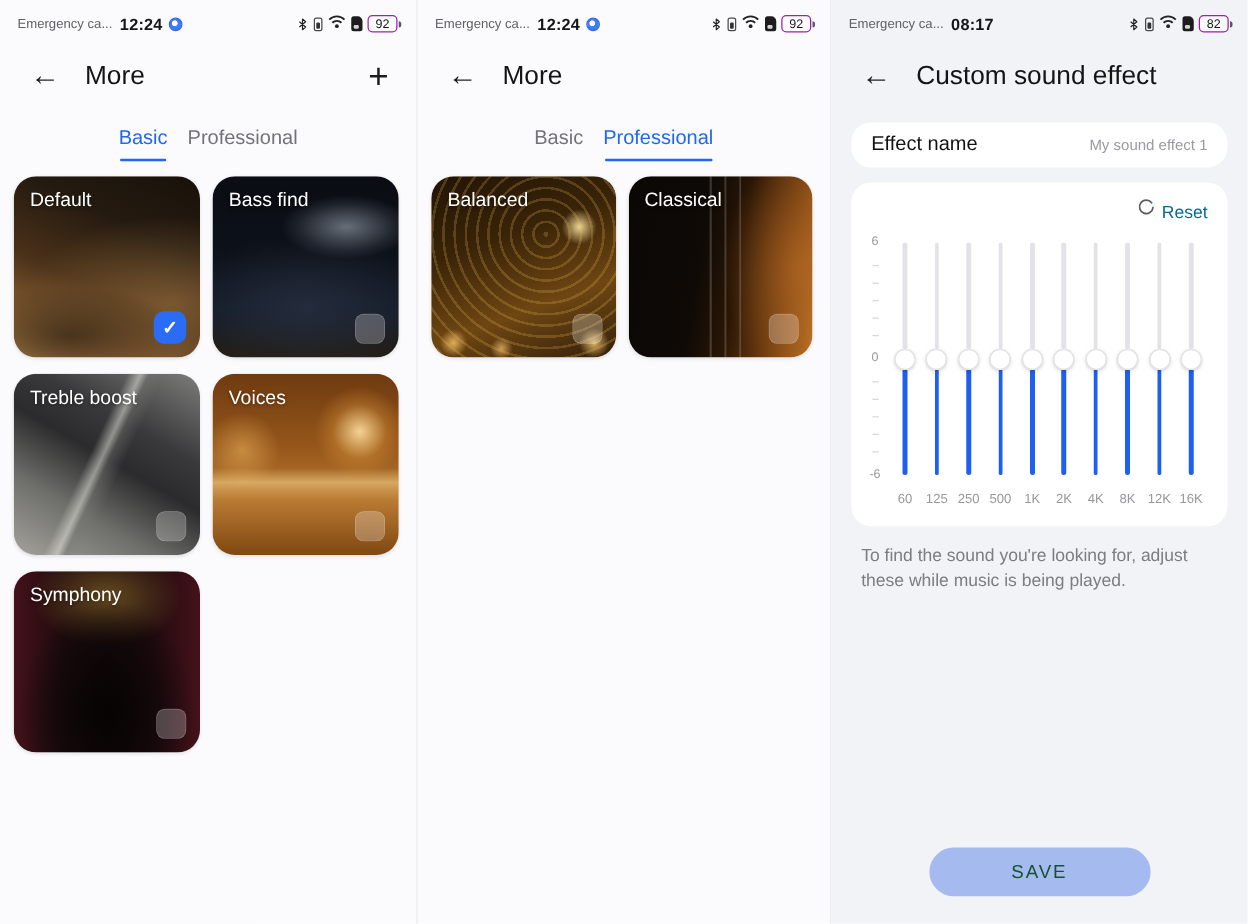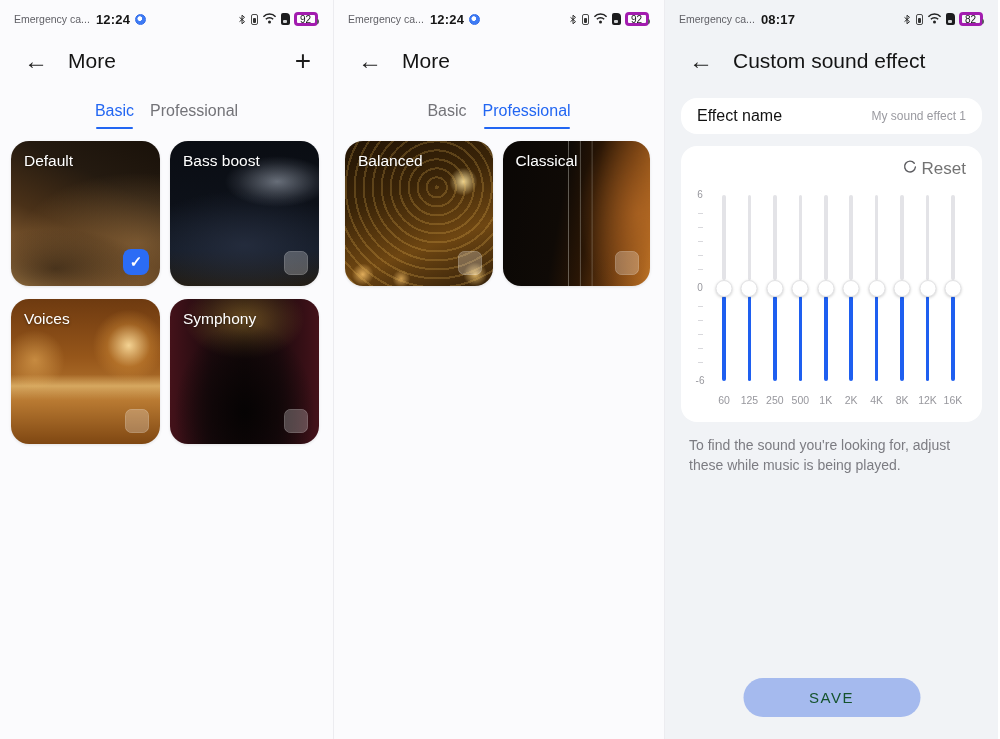--- a/index.html
+++ b/index.html
@@ -17,22 +17,22 @@
   .carrier{ font-size:10.5px; color:#606066; }
   .sb-time{ font-size:13px; font-weight:700; color:#161616; margin-left:6px; letter-spacing:.2px; }
   .sync-dot{ width:11px; height:11px; border-radius:50%; margin-left:5px;
     background:radial-gradient(circle at 42% 40%, #ffffff 0 2px, #3e7bf5 2.6px); border:.5px solid #2f6ae8; }
   .sb-right{ display:flex; align-items:center; gap:4px; }
   .bt-icon{ display:flex; }
   .minibatt{ width:7px; height:11px; border:1px solid #4a4a4a; border-radius:2px; position:relative; }
   .minibatt::before{ content:""; position:absolute; left:1px; right:1px; bottom:1px; height:55%; background:#333; border-radius:1px; }
   .sim{ width:9px; height:12px; background:#1c1c1e; border-radius:2px 4px 2px 2px; position:relative; }
   .sim::after{ content:""; position:absolute; left:2px; bottom:2px; width:4px; height:3px; border-radius:1px; background:#f1f3f6; opacity:.85; }
-  .battpill{ height:14px; min-width:24px; border:3px solid #a21caf; border-radius:4px; font-size:10px; color:#161616;
-    display:flex; align-items:center; justify-content:flex-start; padding:0 3px; position:relative; margin-right:3px; background:rgba(255,255,255,.5); }
+  .battpill{ height:14px; min-width:24px; border:1px solid #a21caf; border-radius:4px; font-size:10px; color:#161616;
+    display:flex; align-items:center; justify-content:center; padding:0 3px; position:relative; margin-right:3px; background:rgba(255,255,255,.5); }
   .battpill::after{ content:""; position:absolute; right:-3.5px; top:4px; width:2px; height:5px; background:#5a5a5e; border-radius:0 2px 2px 0; }
 
   
   .appbar{ height:56px; display:flex; align-items:center; padding:6px 22px 0 24px; }
   .back{ font-size:24px; color:#1c1c1c; line-height:1; cursor:pointer; }
   .appbar-title{ font-size:21px; color:#141414; margin-left:20px; font-weight:500; }
   .add{ margin-left:auto; font-size:28px; font-weight:300; color:#1c1c1c; line-height:.9; cursor:pointer; }
 
   
   .tabs{ margin-top:16px; display:flex; justify-content:center; gap:16px; }
@@ -88,21 +88,21 @@
     radial-gradient(ellipse 60px 90px at 92% 50%, rgba(190,110,40,.55), transparent),
     linear-gradient(100deg,#0a0705 0%,#0f0a06 40%,#2a1605 58%,#6e3c10 78%,#a5611d 94%,#bd7526 100%); }
 
   
   .name-card{ margin:12px 16px 0; background:#fff; border-radius:16px; height:36px;
     display:flex; align-items:center; justify-content:space-between; padding:10px 16px; cursor:text; }
   .en-label{ font-size:16px; color:#121212; }
   .en-value{ font-size:12px; color:#9a9aa0; }
   .eq-card{ margin:12px 16px 0; background:#fff; border-radius:16px; padding:10px 13px 16px 9px; }
   .reset-row{ display:flex; justify-content:flex-end; align-items:center; gap:5px; padding:3px 3px 10px; cursor:pointer; }
-  .reset-label{ font-size:17px; color:#737373; }
+  .reset-label{ font-size:14px; color:#0369a1; }
   .eq-body{ display:flex; align-items:flex-start; margin-top:6px; }
   .eq-scale{ width:20px; height:196px; margin-top:-5px; display:flex; flex-direction:column;
     justify-content:space-between; align-items:center; }
   .eq-scale .lab{ font-size:10px; color:#97979d; line-height:10px; }
   .eq-scale .tick{ width:5px; height:1px; background:#d8d8dc; }
   .eq-sliders{ flex:1; display:flex; justify-content:space-between; padding:0 5px 0 3px; }
   .eq-col{ width:22px; display:flex; flex-direction:column; align-items:center; cursor:pointer; }
   .eq-track{ position:relative; width:3.5px; height:186px; }
   .eq-top{ position:absolute; top:0; left:0; width:100%; background:#e3e3e7; border-radius:2px; }
   .eq-fill{ position:absolute; bottom:0; left:0; width:100%; background:#1e5ff0; border-radius:2px; }
@@ -152,21 +152,25 @@
     <nav class="tabs">
         <span class="tab active">Basic</span>
         <span class="tab">Professional</span>
       </nav>
     <div class="grid">
         <div class="card art-mixing-console">
           <span class="card-label">Default</span>
           <span class="badge sel">✓</span>
         </div>
         <div class="card art-drum">
-          <span class="card-label">Bass boost</span>
+          <span class="card-label">Bass find</span>
+          <span class="badge"></span>
+        </div>
+        <div class="card art-flute">
+          <span class="card-label">Treble boost</span>
           <span class="badge"></span>
         </div>
         <div class="card art-microphone">
           <span class="card-label">Voices</span>
           <span class="badge"></span>
         </div>
         <div class="card art-conductor">
           <span class="card-label">Symphony</span>
           <span class="badge"></span>
         </div>

